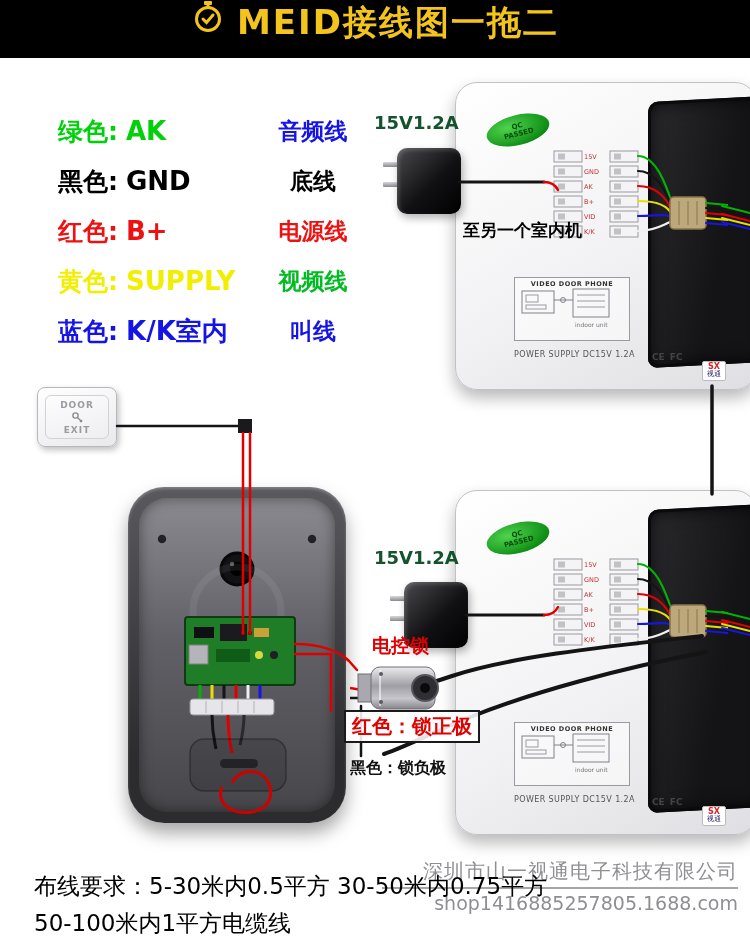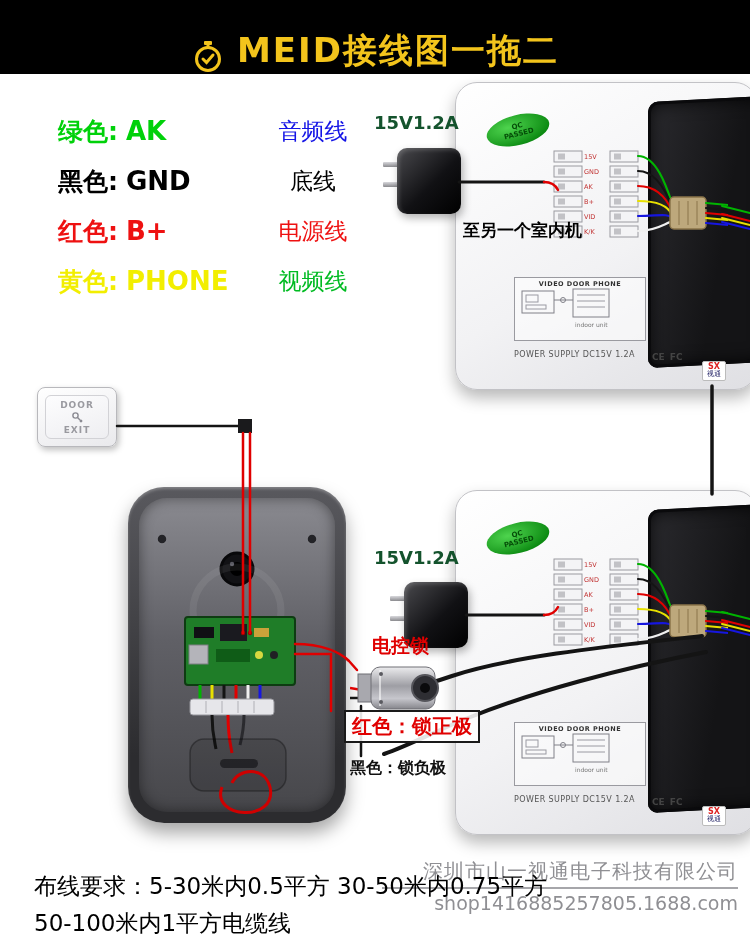--- a/index.html
+++ b/index.html
@@ -1,30 +1,30 @@
 <!DOCTYPE html>
 <html><head>
 <meta charset="utf-8">
 <style>
   *{margin:0;padding:0;box-sizing:border-box}
   body{background:#fff}
   #stage{position:relative;width:750px;height:945px;overflow:hidden;background:#fff;
          font-family:"DejaVu Sans","Liberation Sans",sans-serif}
 
   
-  .header{position:absolute;top:0;left:0;right:0;height:74px;background:#000;
-          display:flex;align-items:flex-end;justify-content:center;gap:12px;z-index:40}
+  .header{position:absolute;top:0;left:0;right:0;height:58px;background:#000;
+          display:flex;align-items:flex-start;justify-content:center;gap:12px;z-index:40}
   .title{font-size:34px;font-weight:bold;color:#f3c41c;letter-spacing:2px}
 
   
   #legend{position:absolute;left:58px;top:106px;z-index:10}
   .lrow{display:flex;align-items:center;height:50px}
   .lgroup{width:200px;font-weight:bold;font-size:25px;white-space:nowrap}
   .lval{font-size:26px;margin-left:8px}
-  .ldesc{width:110px;text-align:center;font-weight:normal;font-size:23px}
+  .ldesc{width:110px;text-align:center;font-weight:bold;font-size:23px}
   .c-green{color:#00d10a}.c-black{color:#000}.c-red{color:#ee1111}
   .c-yellow{color:#f2ee00}.c-blue{color:#1414e6}.c-dgreen{color:#00bb22}
 
   
   .psu{position:absolute;width:78px;height:66px;z-index:8}
   #psu1{left:383px;top:148px}#psu2{left:390px;top:582px}
   .psu-body{position:absolute;left:14px;top:0;width:64px;height:66px;border-radius:10px;
     background:linear-gradient(135deg,#4a4a4e 0%,#111114 55%,#000 100%);
     box-shadow:inset 2px 2px 4px rgba(255,255,255,.18),2px 4px 8px rgba(0,0,0,.3)}
   .prong{position:absolute;left:0;width:17px;height:5px;border-radius:1px;
@@ -40,21 +40,21 @@
   #monitor1{top:82px;height:308px}#monitor2{top:490px;height:345px}
   .screen{position:absolute;top:16px;right:-12px;width:120px;bottom:24px;border-radius:10px;
     background:linear-gradient(100deg,#2a2a2e,#141416 60%);transform:skewY(-3deg);
     box-shadow:inset 0 0 0 3px #0a0a0c,inset 0 0 18px #000;z-index:1}
   .qc{position:absolute;top:32px;left:30px;width:64px;height:30px;border-radius:50%;
     background:radial-gradient(ellipse at 35% 35%,#4ed44e,#0c8a12 75%);transform:rotate(-14deg);
     display:flex;flex-direction:column;align-items:center;justify-content:center;
     color:#054d08;font-size:7px;font-weight:bold;line-height:1.15;z-index:3}
   .terms{position:absolute;left:96px;top:64px;width:176px;height:142px;z-index:2}
   .tl{font-size:6.5px;fill:#c03030}
-  .diag{position:absolute;left:58px;bottom:48px;width:132px;height:64px;border:1px solid #9a9aa0;
+  .diag{position:absolute;left:58px;bottom:48px;width:116px;height:64px;border:1px solid #9a9aa0;
     background:rgba(255,255,255,.55);z-index:2;padding:2px}
   .diag-title{font-size:6.5px;color:#333;text-align:center;letter-spacing:.5px;font-weight:bold}
   .ptext{position:absolute;left:58px;bottom:30px;font-size:8px;color:#555;letter-spacing:.4px;z-index:2}
   .certs{position:absolute;left:196px;bottom:27px;display:flex;gap:5px;z-index:2;
     font-size:9px;font-weight:bold;color:#444}
   .brand{position:absolute;right:30px;bottom:8px;background:#fff;border:1px solid #bbb;border-radius:2px;
     padding:1px 4px;text-align:center;z-index:3;line-height:1.1}
   .brand .b1{font-size:8px;font-weight:bold;color:#d22}
   .brand .b2{font-size:7px;color:#226}
   #note-other{position:absolute;left:463px;top:219px;font-size:17px;font-weight:bold;color:#000000;z-index:30}
@@ -131,22 +131,26 @@
     </div>
     <div class="lrow">
       <span class="lgroup c-black"><span>黑色:</span><span class="lval">GND</span></span>
       <span class="ldesc c-black">底线</span>
     </div>
     <div class="lrow">
       <span class="lgroup c-red"><span>红色:</span><span class="lval">B+</span></span>
       <span class="ldesc c-red">电源线</span>
     </div>
     <div class="lrow">
-      <span class="lgroup c-yellow"><span>黄色:</span><span class="lval">PHONE</span></span>
+      <span class="lgroup c-yellow"><span>黄色:</span><span class="lval">SUPPLY</span></span>
       <span class="ldesc c-dgreen">视频线</span>
+    </div>
+    <div class="lrow">
+      <span class="lgroup c-blue"><span>蓝色:</span><span class="lval">K/K室内</span></span>
+      <span class="ldesc c-blue">叫线</span>
     </div>
   </div>
 
   <div class="psu-label" id="psu1-label">15V1.2A</div>
   <div class="psu" id="psu1">
     <span class="prong p1"></span>
     <span class="prong p2"></span>
     <div class="psu-body"></div>
   </div>
   <div class="psu-label" id="psu2-label">15V1.2A</div>

